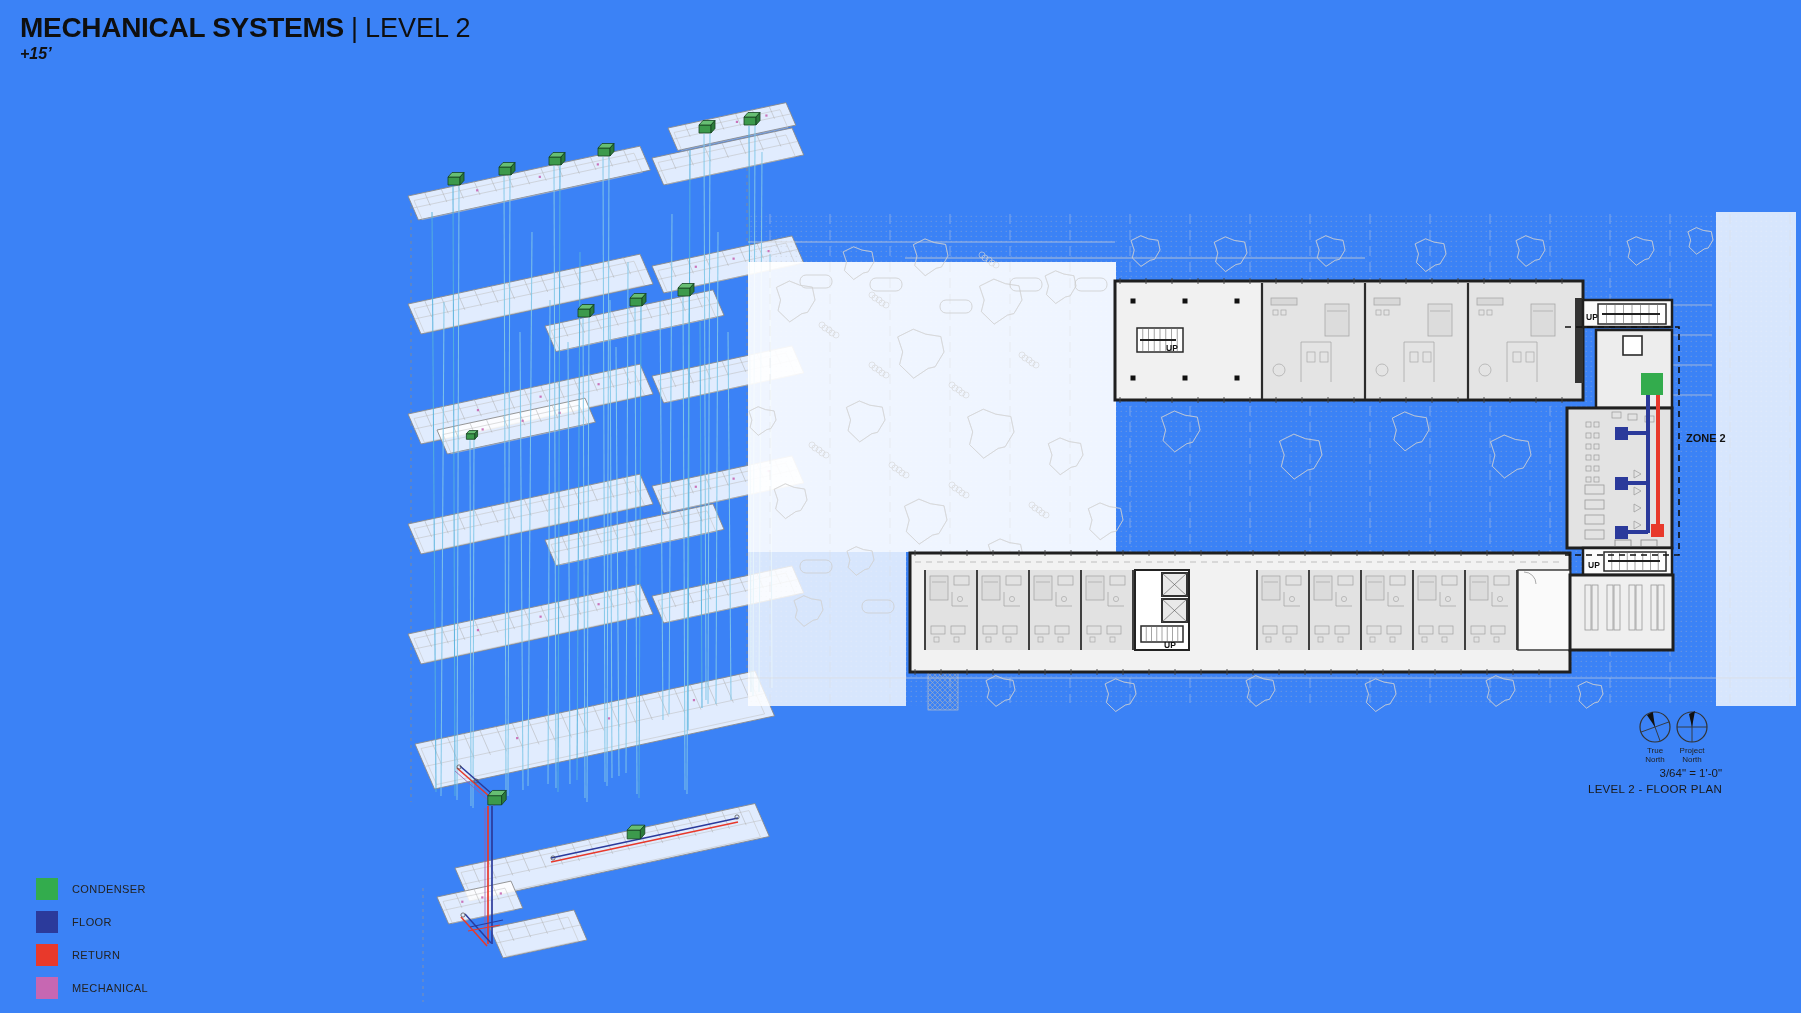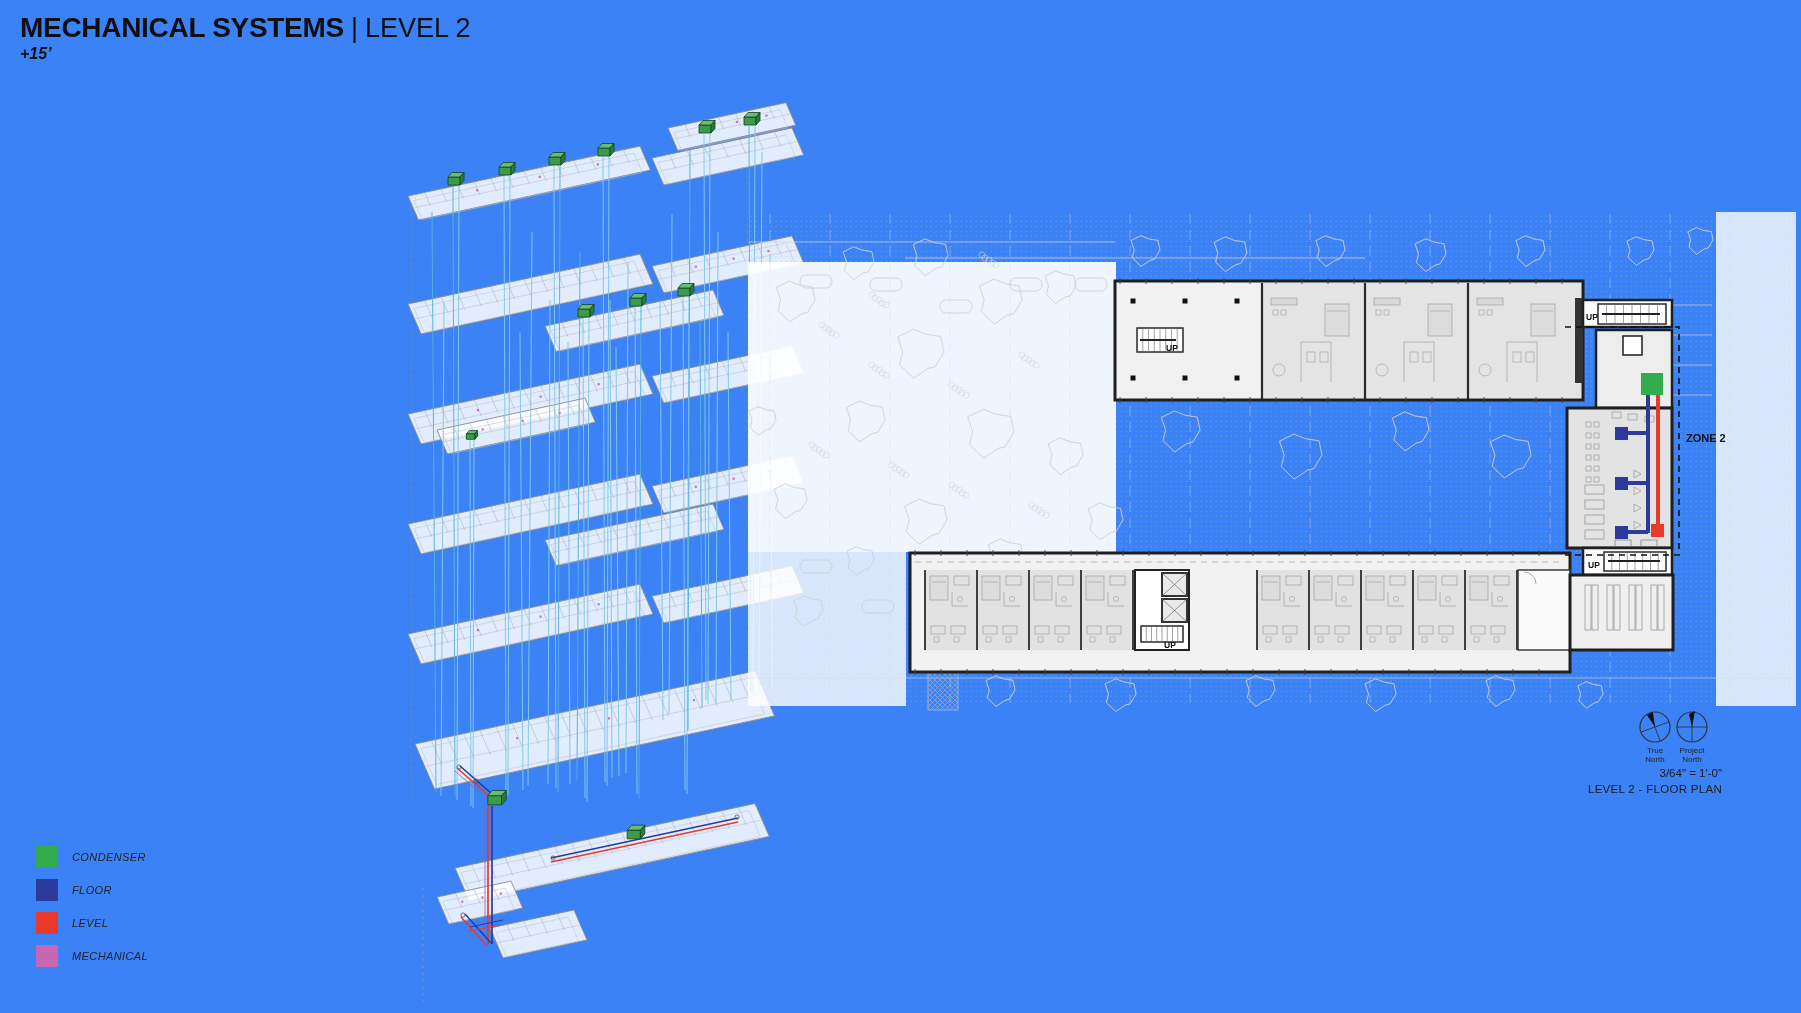--- a/index.html
+++ b/index.html
@@ -5,21 +5,21 @@
   html,body{margin:0;padding:0;background:#fff;}
   .board{
     position:relative;width:1801px;height:1013px;background:#3b82f6;
     font-family:"Liberation Sans", sans-serif;overflow:hidden;
   }
   .hdr{position:absolute;left:20px;top:12px;white-space:nowrap;}
   .hdr .t-main{font-size:28px;font-weight:800;letter-spacing:-0.3px;color:#0f0f0f;}
   .hdr .t-bar{font-size:27px;font-weight:300;color:#0f0f0f;margin:0 7px;}
   .hdr .t-sub{font-size:27px;font-weight:400;color:#0f0f0f;}
   .hdr .t-elev{display:block;font-size:16px;font-weight:700;font-style:italic;color:#111;margin-top:1px;}
-  .legend{position:absolute;left:36px;top:846px;font-style:italic;}
+  .legend{position:absolute;left:36px;top:878px;}
   .legend-row{display:flex;align-items:center;height:22px;margin-bottom:11px;}
   .legend-row .swatch{width:22px;height:22px;display:inline-block;}
   .legend-row .lab{margin-left:14px;font-size:11px;letter-spacing:.4px;color:#222;}
   svg text{font-family:"Liberation Sans", sans-serif;}
 </style>
 </head>
 <body>
 
 <div class="board">
 
@@ -32,21 +32,21 @@
     <div class="legend-row">
       <span class="swatch" style="background: rgb(51, 172, 77);"></span>
       <span class="lab">CONDENSER</span>
     </div>
     <div class="legend-row">
       <span class="swatch" style="background: rgb(43, 58, 155);"></span>
       <span class="lab">FLOOR</span>
     </div>
     <div class="legend-row">
       <span class="swatch" style="background: rgb(232, 57, 43);"></span>
-      <span class="lab">LEVEL</span>
+      <span class="lab">RETURN</span>
     </div>
     <div class="legend-row">
       <span class="swatch" style="background: rgb(199, 103, 178);"></span>
       <span class="lab">MECHANICAL</span>
     </div>
   </div>
 
   <svg id="dwg" width="1801" height="1013" viewBox="0 0 1801 1013" style="position:absolute;left:0;top:0;">
       <g>
         <g>

